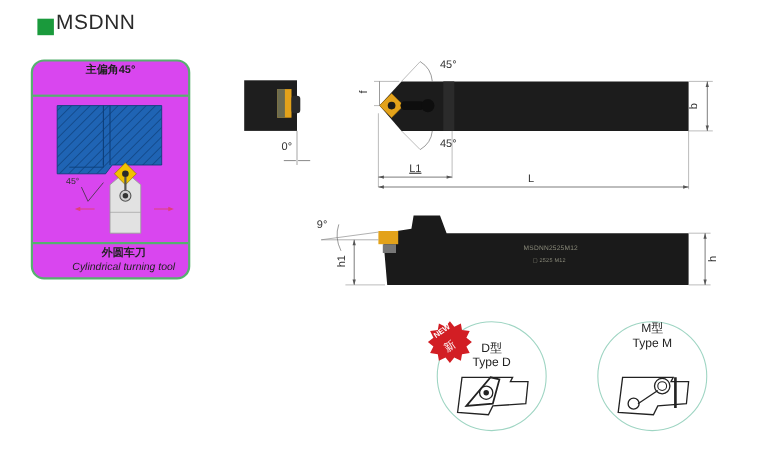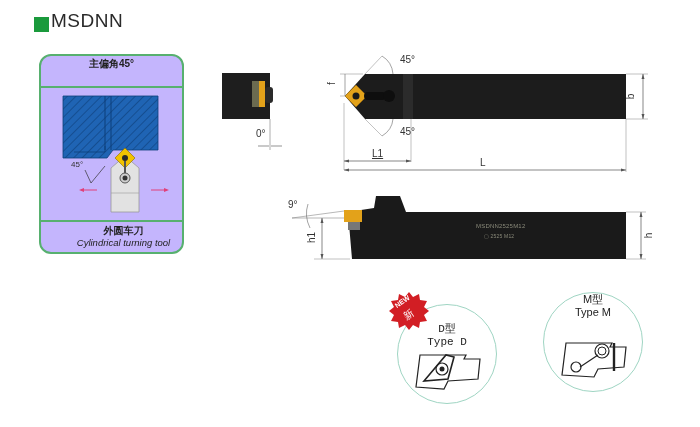--- a/index.html
+++ b/index.html
@@ -2,21 +2,21 @@
 <html><head>
   <meta charset="utf-8">
   <style>
     html, body { margin: 0; padding: 0; background: #ffffff; }
     body { width: 700px; height: 427px; position: relative; overflow: hidden; font-family: "Liberation Sans", sans-serif; color: #222; }
     .abs { position: absolute; }
     .title-wrap { left: 34px; top: 10px; height: 22px; display: flex; align-items: flex-end; }
     .title-square { width: 15px; height: 15px; background: #1a9a3c; margin-right: 2px; }
     .title-text { font-size: 19px; color: #2a2a2a; letter-spacing: 0.5px; }
 
-    .panel { left: 39px; top: 54px; width: 145px; height: 200px; border: 2px solid #57b06f; border-radius: 12px; box-sizing: border-box; overflow: hidden; background: #c4b5fd; }
+    .panel { left: 28px; top: 54px; width: 145px; height: 200px; border: 2px solid #57b06f; border-radius: 12px; box-sizing: border-box; overflow: hidden; background: #d946ef; }
     .panel-head { position: absolute; left: 0; top: 0; width: 100%; height: 30px; border-bottom: 2px solid #57b06f; text-align: center; }
     .panel-head .cn { font-size: 10px; font-weight: bold; line-height: 12px; margin-top: 2px; }
     .panel-head .en { font-size: 9px; line-height: 11px; }
     .panel-foot { position: absolute; left: 0; bottom: 0; width: 100%; height: 30px; border-top: 2px solid #57b06f; text-align: center; padding-left: 12px; }
     .panel-foot .cn { font-size: 10px; font-weight: bold; line-height: 12px; margin-top: 3px; }
     .panel-foot .en { font-size: 9.5px; line-height: 11px; font-style: italic; }
     .panel-body { position: absolute; left: 0; top: 32px; width: 100%; height: 134px; }
 
     .dim-text { font-size: 10px; color: #333; }
     .model-label { font-size: 6px; color: #8a8a7a; letter-spacing: 0.2px; }
@@ -146,21 +146,21 @@
     <polygon points="38,28 36.5,33 39.5,33" fill="#555"></polygon>
     <polygon points="38,69 36.5,64 39.5,64" fill="#555"></polygon>
   </svg>
   <span class="abs dim-text" style="left:4px; top:9px;">9°</span>
   <span class="abs dim-text" style="left:22px; top:42px; transform:rotate(-90deg);">h1</span>
   <span class="abs dim-text" style="left:362px; top:40px; transform:rotate(-90deg);">h</span>
   <span class="abs model-label" style="left:192px; top:33px;">MSDNN2525M12</span>
   <span class="abs model-label" style="left:200px; top:43px; font-size:5px;">▢ 2525 M12</span>
 </div>
 
-<div class="abs type-circle" style="left:397px; top:304px;font-family:Liberation Mono, monospace;">
+<div class="abs type-circle" style="left:397px; top:292px;">
   <div class="type-label" style="margin-top:18px;">
     <div>D型</div>
     <div>Type D</div>
   </div>
   <svg class="abs" style="left:10px; top:44px;" width="80" height="44" viewBox="0 0 80 44">
     <path d="M 12 6 L 58 6 L 56 10 L 72 10 L 70 30 L 40 32 L 36 40 L 8 38 Z" fill="none" stroke="#222" stroke-width="1.2"></path>
     <path d="M 16 32 L 38 6 L 46 8 L 40 30 Z" fill="none" stroke="#222" stroke-width="1.6"></path>
     <circle cx="34" cy="20" r="6" fill="none" stroke="#222" stroke-width="1.2"></circle>
     <circle cx="34" cy="20" r="2.5" fill="#222"></circle>
   </svg>

